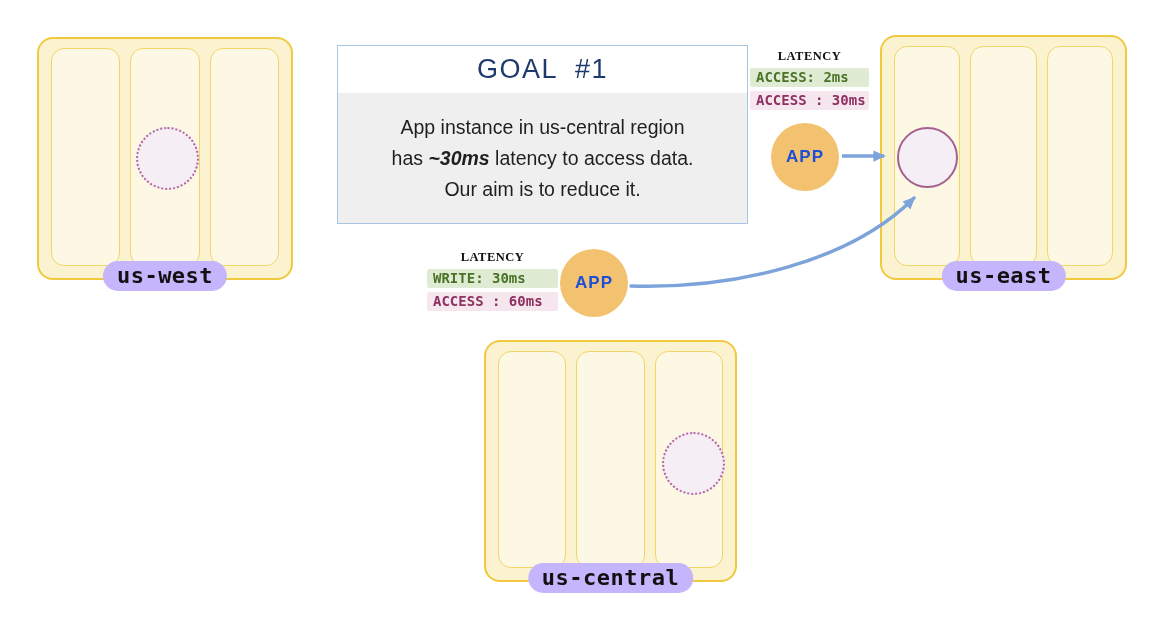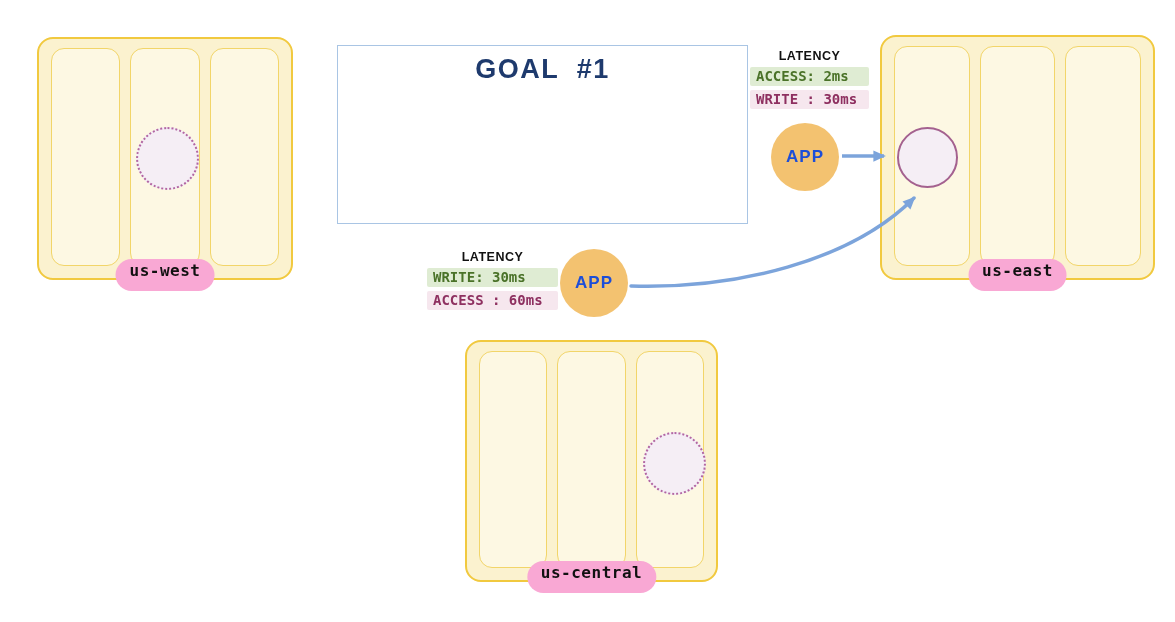--- a/index.html
+++ b/index.html
@@ -24,26 +24,26 @@
     flex: 1;
     background: #FDF8E3;
     border: 1.5px solid #F2D569;
     border-radius: 13px;
   }
   .region-label {
     position: absolute;
     left: 50%;
     bottom: -13px;
     transform: translateX(-50%);
-    background: #f9a8d4;
+    background: #c4b5fd;
     border-radius: 18px;
-    padding: 2px 14px 11px 14px;
+    padding: 2px 14px 3px 14px;
     font-family: "DejaVu Sans Mono", monospace;
     font-weight: bold;
-    font-size: 16px;
+    font-size: 22px;
     letter-spacing: 0.5px;
     color: #111111;
     white-space: nowrap;
   }
 
   
   .data-circle {
     position: absolute;
     border-radius: 50%;
     background: #F5EEF5;
@@ -57,21 +57,21 @@
     left: 337px; top: 45px;
     width: 411px; height: 179px;
     border: 1.5px solid #A9C5E4;
     background: #ffffff;
   }
   .goal-header {
     height: 47px;
     display: flex;
     align-items: center;
     justify-content: center;
-    font-weight: bold;
+    font-weight: normal;
     font-size: 27px;
     letter-spacing: 1.5px;
     color: #1E3A6D;
     white-space: pre;
   }
   .goal-body {
     position: absolute;
     left: 0; right: 0; top: 47px; bottom: 0;
     background: #EFEFEF;
     display: flex;
@@ -85,21 +85,21 @@
     line-height: 31px;
     color: #1F1F1F;
     text-align: center;
   }
   .goal-line .em { font-weight: bold; font-style: italic; }
 
   
   .latency { position: absolute; }
   .latency-title {
     text-align: center;
-    font-family: Liberation Sans, sans-serif;
+    font-family: Liberation Serif, serif;
     font-weight: bold;
     font-size: 12.5px;
     color: #111111;
     margin-bottom: 3px;
     letter-spacing: 0.5px;
   }
   .badge {
     font-family: "DejaVu Sans Mono", monospace;
     font-weight: bold;
     font-size: 14px;
@@ -141,48 +141,53 @@
   <div class="region" style="left:37px; top:37px; width:256px; height:243px;">
     <div class="zones">
       <div class="zone"></div>
       <div class="zone"></div>
       <div class="zone"></div>
     </div>
     <div class="data-circle dotted" style="left:97px; top:88px; width:63px; height:63px;"></div>
     <div class="region-label">us-west</div>
   </div>
 
-  <div class="region" style="left:880px; top:35px; width:275px; height:245px;text-align:right;">
+  <div class="region" style="left:880px; top:35px; width:247px; height:245px;text-align:right;">
     <div class="zones">
       <div class="zone"></div>
       <div class="zone"></div>
       <div class="zone"></div>
     </div>
     <div class="data-circle solid" style="left:15px; top:90px; width:61px; height:61px;"></div>
     <div class="region-label">us-east</div>
   </div>
 
-  <div class="region" style="left:465px; top:340px; width:253px; height:242px;">
+  <div class="region" style="left:484px; top:340px; width:253px; height:242px;">
     <div class="zones">
       <div class="zone"></div>
       <div class="zone"></div>
       <div class="zone"></div>
     </div>
     <div class="data-circle dotted" style="left:176px; top:90px; width:63px; height:63px;"></div>
     <div class="region-label">us-central</div>
   </div>
 
   <div class="goal-box">
     <div class="goal-header">GOAL  #1</div>
+    <div class="goal-body">
+      <div class="goal-line">App instance in us-central region</div>
+      <div class="goal-line"><span>has </span><span class="em">~30ms</span><span> latency to access data.</span></div>
+      <div class="goal-line">Our aim is to reduce it.</div>
+    </div>
   </div>
 
   <div class="latency" style="left:750px; top:49px; width:119px;">
     <div class="latency-title">LATENCY</div>
     <div class="badge access">ACCESS: 2ms</div>
-    <div class="badge write">WRITE : 30ms</div>
+    <div class="badge write">ACCESS : 30ms</div>
   </div>
 
   <div class="latency" style="left:427px; top:250px; width:131px;">
     <div class="latency-title">LATENCY</div>
     <div class="badge access">WRITE: 30ms</div>
     <div class="badge write">ACCESS : 60ms</div>
   </div>
 
   <div class="app-circle" style="left:771px; top:123px;">APP</div>
   <div class="app-circle" style="left:560px; top:249px;">APP</div>

